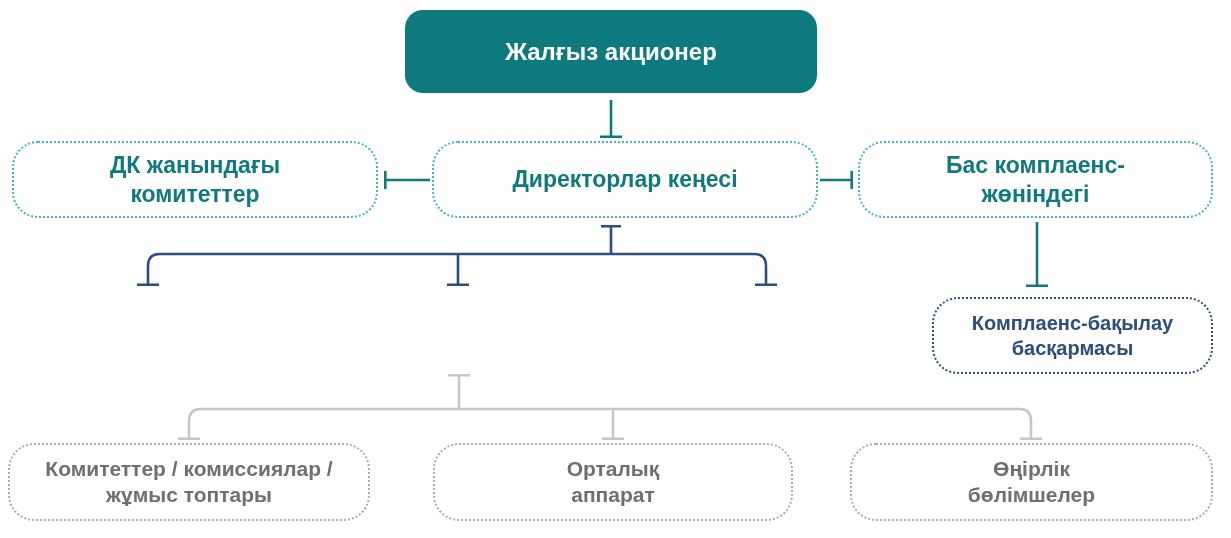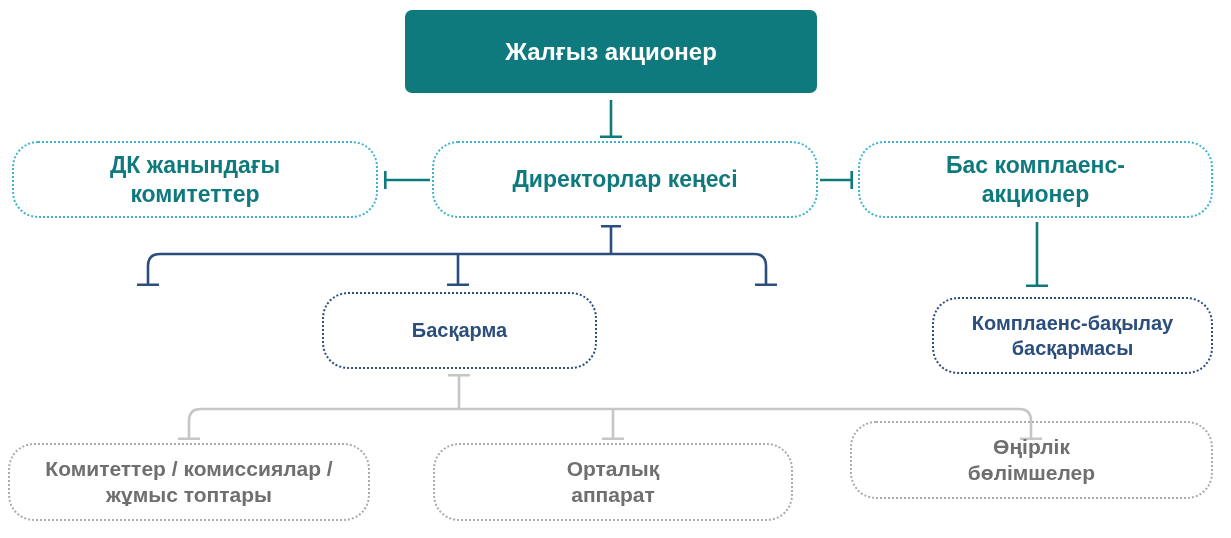--- a/index.html
+++ b/index.html
@@ -14,31 +14,31 @@
 
   .root{background:#0f7a7d;color:#ffffff;font-size:24px;border:none;}
 
   .lvl2{border:2px dotted #3fb4d1;color:#0f7a7d;font-size:23px;}
 
   .lvl3{border:2px dotted #2b4e7d;color:#2b4e7d;font-size:20px;}
 
   .lvl4{border:2px dotted #ababab;color:#6f6f6f;font-size:21px;}
 
   
-  #n-shareholder {left:405px;top:10px; width:412px;height:83px;border-radius:7px;}
+  #n-shareholder {left:405px;top:10px; width:412px;height:83px;border-radius:18px;}
   #n-bod-committees {left:12px; top:141px;width:366px;height:77px;}
   #n-board {left:432px;top:141px;width:386px;height:77px;}
   #n-cco {left:858px;top:141px;width:355px;height:77px;}
   #n-corp-secretary {left:12px; top:292px;width:273px;height:77px;}
   #n-management-board {left:322px;top:292px;width:275px;height:77px;}
   #n-internal-audit {left:632px;top:292px;width:272px;height:77px;}
   #n-compliance-dept {left:932px;top:297px;width:281px;height:77px;}
   #n-committees-groups {left:8px; top:443px;width:362px;height:78px;}
   #n-central-office {left:433px;top:443px;width:360px;height:78px;}
-  #n-regional {left:850px;top:421px;width:363px;height:78px;text-align:center;}
+  #n-regional {left:850px;top:443px;width:363px;height:78px;text-align:center;}
 
   path{fill:none;stroke-width:2.6px;}
   .teal-wire{stroke:#0f7a7d;}
   .navy-wire{stroke:#2b4e7d;}
   .gray-wire{stroke:#c6c6c6;}
 </style>
 </head>
 <body>
 
 <div class="canvas">
@@ -65,24 +65,23 @@
   </svg>
 
   <div class="node root" id="n-shareholder">Жалғыз акционер</div>
 
   <div class="node lvl2" id="n-bod-committees">ДК жанындағы
 комитеттер</div>
 
   <div class="node lvl2" id="n-board">Директорлар кеңесі</div>
 
   <div class="node lvl2" id="n-cco">Бас комплаенс-
-акционер</div>
+жөніндегі</div>
 
 
-  <div class="node lvl3" id="n-management-board">Басқарма</div>
 
 
   <div class="node lvl3" id="n-compliance-dept">Комплаенс-бақылау
 басқармасы</div>
 
   <div class="node lvl4" id="n-committees-groups">Комитеттер / комиссиялар /
 жұмыс топтары</div>
 
   <div class="node lvl4" id="n-central-office">Орталық
 аппарат</div>

